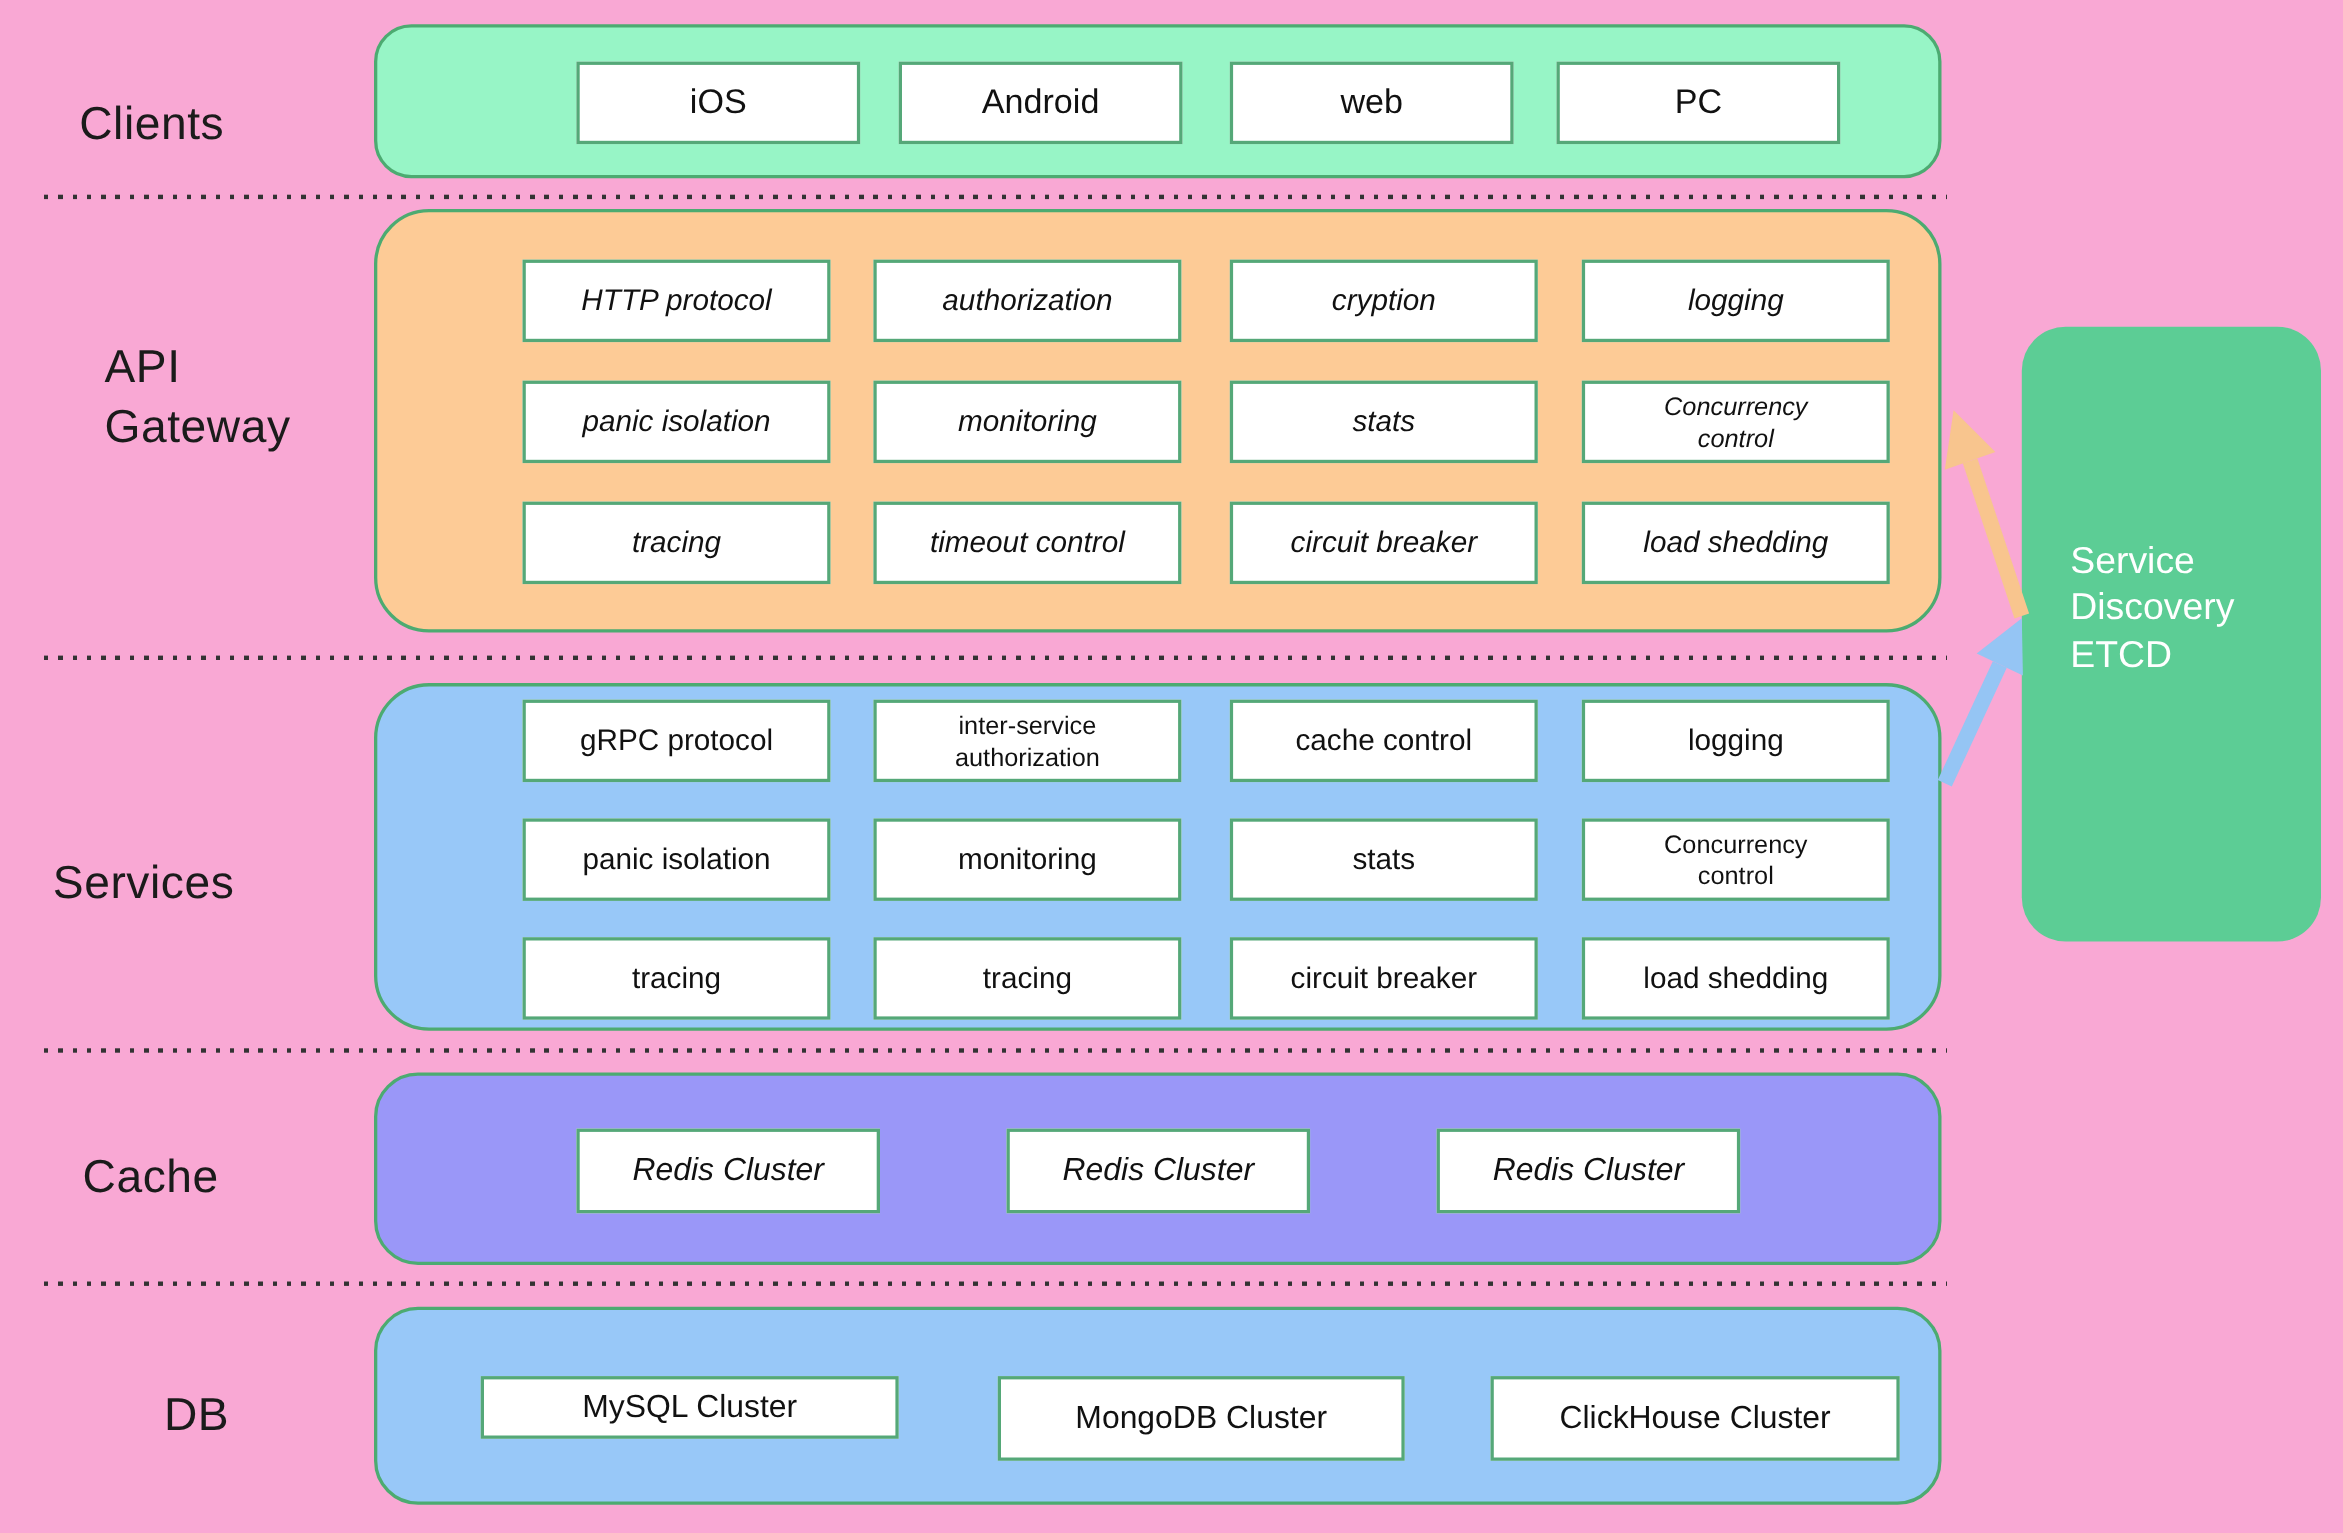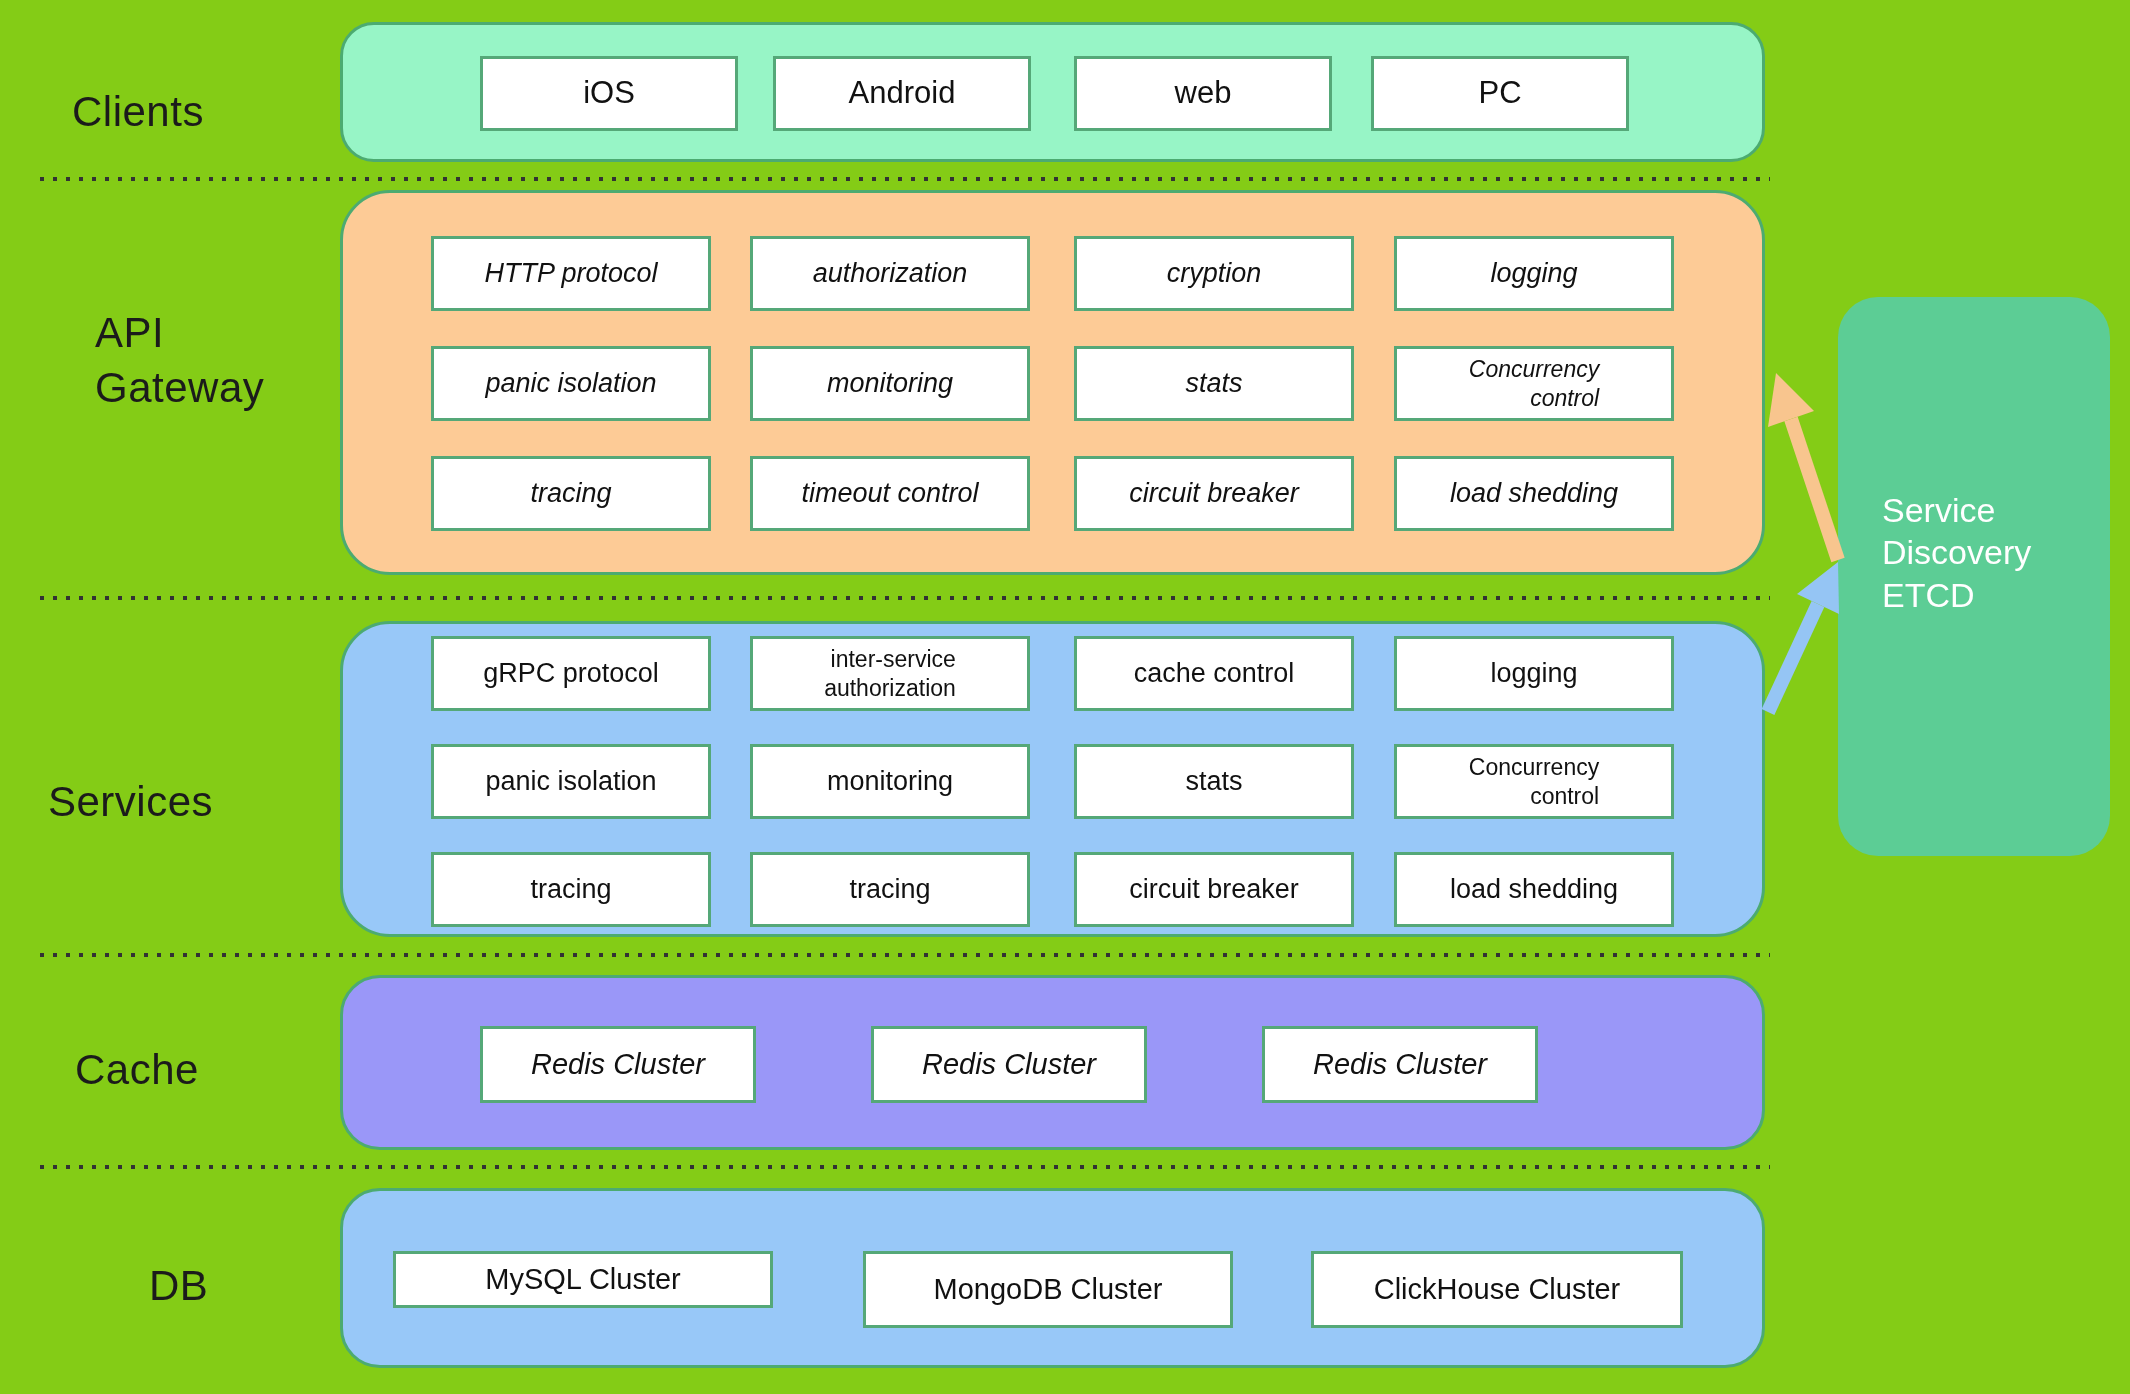--- a/index.html
+++ b/index.html
@@ -1,19 +1,19 @@
 <!DOCTYPE html>
 <html style="--clients_fill: #97F5C6; --gateway_fill: #FDCB96; --services_fill: #98C8F8; --cache_fill: #9A97F8; --db_fill: #98C8F8; --discovery_fill: #5CCD95; --container_border: #4CAB71; --box_border: #55A878; --arrow_orange: #F8C58E; --arrow_blue: #95C5F4; --label_text: #1b1b1b; --box_text: #111111; --discovery_text: #FFFFFF; --dotted_line: #333333;"><head>
 <meta charset="utf-8">
 <style>
   html,body{margin:0;padding:0;background:#ffffff;}
   .canvas{
     position:relative;
     width:2130px;height:1394px;
-    background:#84cc16;
+    background:#f9a8d4;
     overflow:hidden;
     font-family:"Liberation Sans", sans-serif;
   }
   .row-label{
     position:absolute;
     font-size:42px;
     line-height:55px;
     color:var(--label_text,#1b1b1b);
     white-space:pre-line;
     letter-spacing:0.5px;
@@ -28,25 +28,26 @@
   .container.gateway{top:190px;height:385px;border-radius:50px;background:var(--gateway_fill,#FDCB96);font-style:italic;}
   .container.services{top:621px;height:316px;border-radius:50px;background:var(--services_fill,#98C8F8);}
   .container.cache{top:975px;height:175px;border-radius:40px;background:var(--cache_fill,#9A97F8);font-style:italic;}
   .container.db{top:1188px;height:180px;border-radius:40px;background:var(--db_fill,#98C8F8);}
   .wbox{
     position:absolute;
     box-sizing:border-box;
     background:#ffffff;
     border:3px solid var(--box_border,#55A878);
     display:flex;align-items:center;justify-content:center;
-    text-align:right;
+    text-align:center;
     font-size:27px;
     color:var(--box_text,#111111);
     white-space:pre-line;
     line-height:1.25;
+    margin-left:44px;
   }
   .wbox.big{font-size:31px;}
   .wbox.cluster{font-size:29px;}
   .wbox.sm{font-size:23px;}
   .dotted{
     position:absolute;
     left:40px;width:1730px;height:4px;
     background:repeating-linear-gradient(to right, var(--dotted_line,#333333) 0 4px, transparent 4px 13px);
   }
   .discovery{

